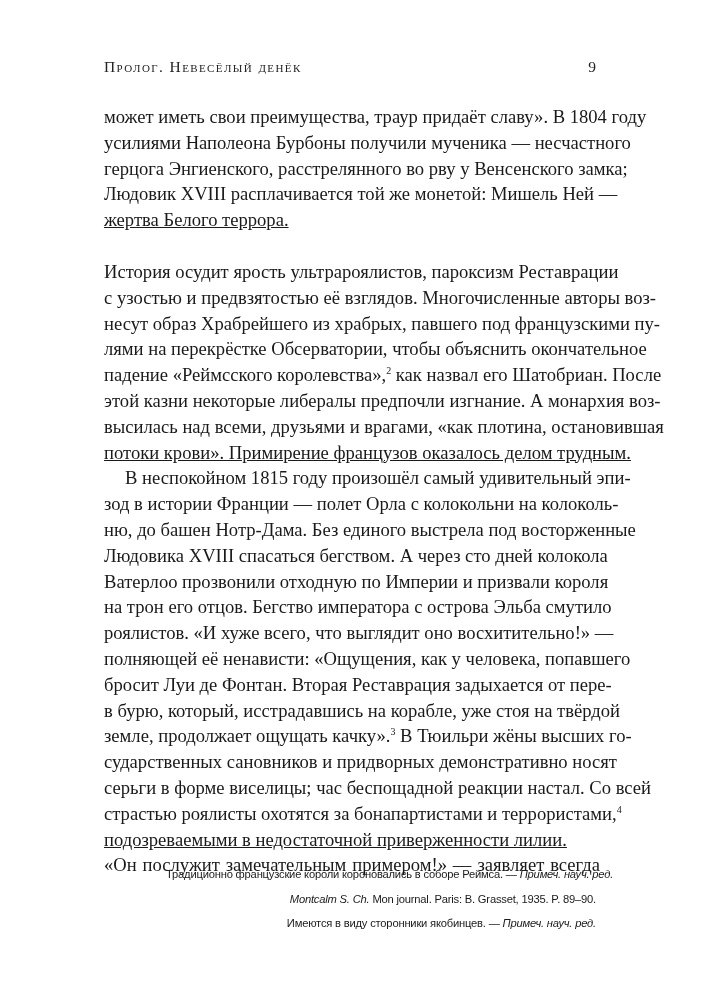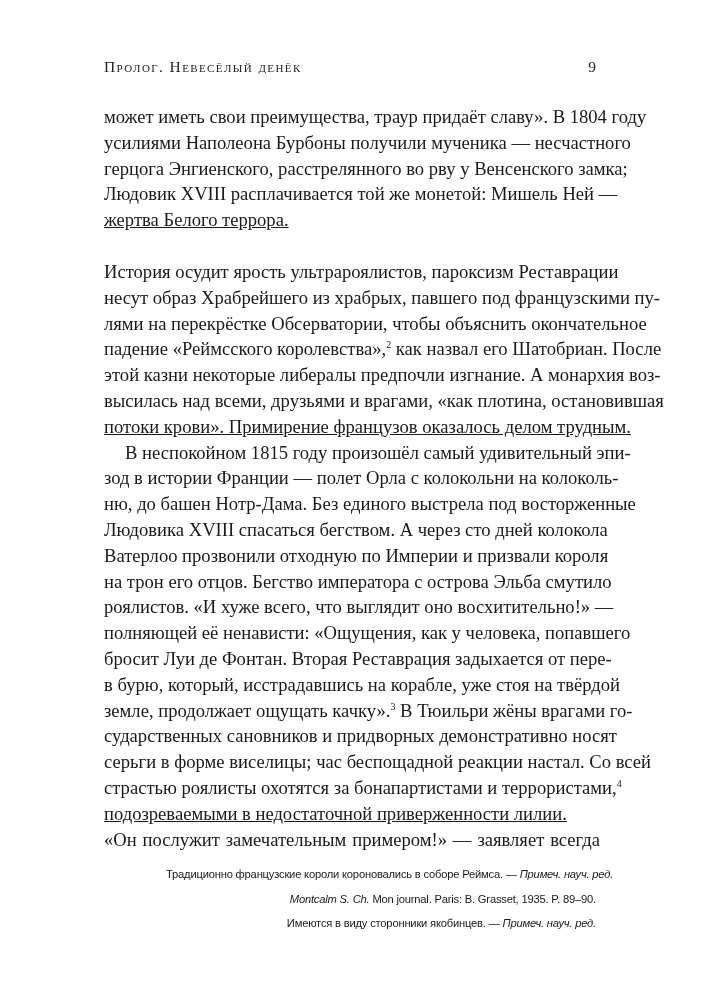--- a/index.html
+++ b/index.html
@@ -49,40 +49,41 @@
       <span class="line">усилиями Наполеона Бурбоны получили мученика — несчастного</span>
       <span class="line">герцога Энгиенского, расстрелянного во рву у Венсенского замка;</span>
       <span class="line">Людовик XVIII расплачивается той же монетой: Мишель Ней —</span>
       <span class="line last">жертва Белого террора.</span>
     </div>
 
     <div class="gap"></div>
 
     <div>
       <span class="line">История осудит ярость ультрароялистов, пароксизм Реставрации</span>
+      <span class="line">с узостью и предвзятостью её взглядов. Многочисленные авторы воз-</span>
       <span class="line">несут образ Храбрейшего из храбрых, павшего под французскими пу-</span>
       <span class="line">лями на перекрёстке Обсерватории, чтобы объяснить окончательное</span>
       <span class="line"><span>падение «Реймсского королевства»,</span><sup>2</sup> <span>как назвал его Шатобриан. После</span></span>
       <span class="line">этой казни некоторые либералы предпочли изгнание. А монархия воз-</span>
       <span class="line">высилась над всеми, друзьями и врагами, «как плотина, остановившая</span>
       <span class="line last">потоки крови». Примирение французов оказалось делом трудным.</span>
     </div>
 
     <div>
       <span class="line indent">В неспокойном 1815 году произошёл самый удивительный эпи-</span>
       <span class="line">зод в истории Франции — полет Орла с колокольни на колоколь-</span>
       <span class="line">ню, до башен Нотр-Дама. Без единого выстрела под восторженные</span>
       <span class="line">Людовика XVIII спасаться бегством. А через сто дней колокола</span>
       <span class="line">Ватерлоо прозвонили отходную по Империи и призвали короля</span>
       <span class="line">на трон его отцов. Бегство императора с острова Эльба смутило</span>
       <span class="line">роялистов. «И хуже всего, что выглядит оно восхитительно!» —</span>
       <span class="line">полняющей её ненависти: «Ощущения, как у человека, попавшего</span>
       <span class="line">бросит Луи де Фонтан. Вторая Реставрация задыхается от пере-</span>
       <span class="line">в бурю, который, исстрадавшись на корабле, уже стоя на твёрдой</span>
-      <span class="line"><span>земле, продолжает ощущать качку».</span><sup>3</sup><span> В Тюильри жёны врагами го-</span></span>
+      <span class="line"><span>земле, продолжает ощущать качку».</span><sup>3</sup><span> В Тюильри жёны высших го-</span></span>
       <span class="line">сударственных сановников и придворных демонстративно носят</span>
       <span class="line">серьги в форме виселицы; час беспощадной реакции настал. Со всей</span>
       <span class="line"><span>страстью роялисты охотятся за бонапартистами и террористами,</span><sup>4</sup></span>
       <span class="line last">подозреваемыми в недостаточной приверженности лилии.</span>
     </div>
 
     <div>
       <span class="line">«Он послужит замечательным примером!» — заявляет всегда</span>
     </div>
   </div>

